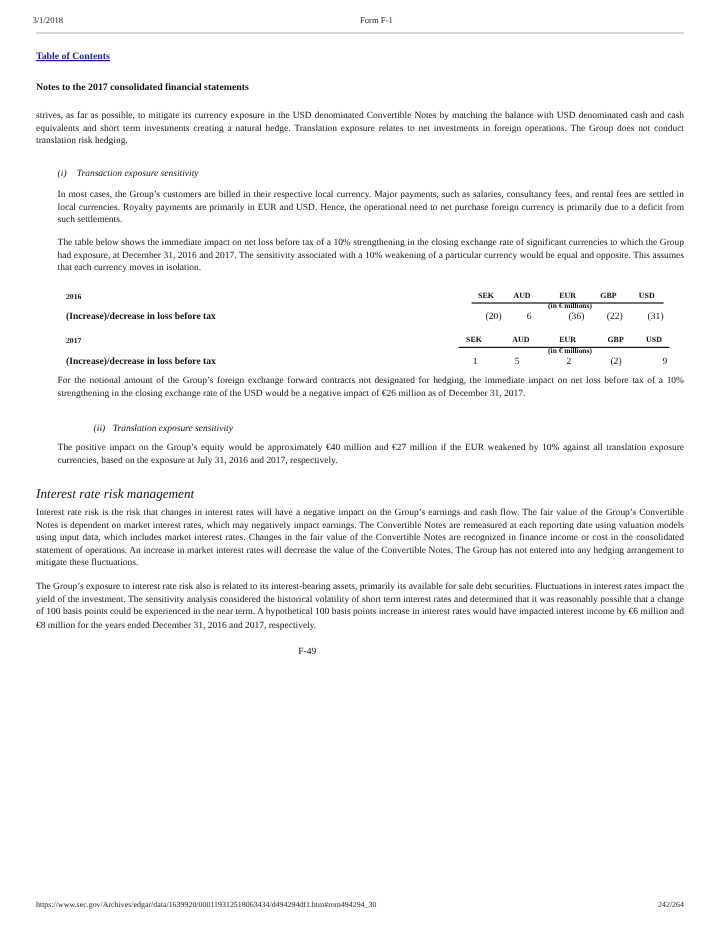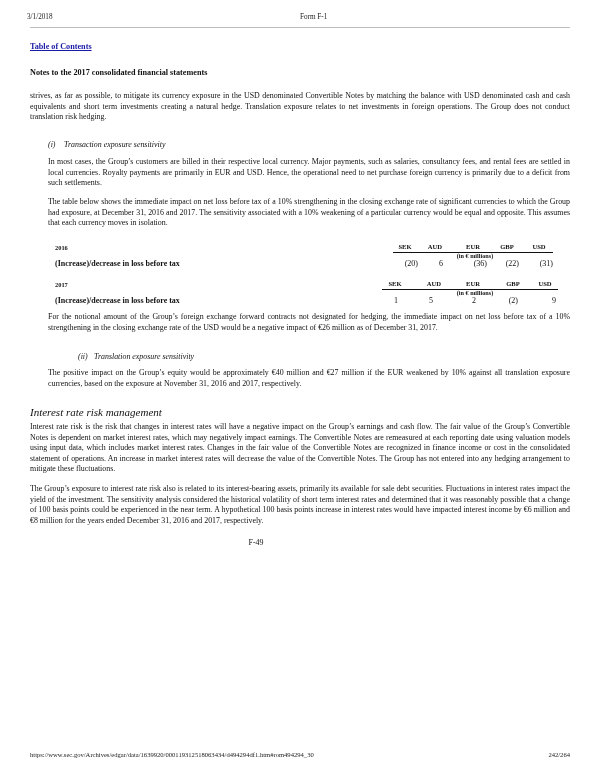--- a/index.html
+++ b/index.html
@@ -171,21 +171,21 @@
 <div class="cell" style="left:458px; width:18px; top:296px;">2</div>
 <div class="cell" style="left:494px; width:24px; top:296px;">(2)</div>
 <div class="cell" style="left:538px; width:18px; top:296px;">9</div>
 
 <div class="para ind" style="top:312px;font-family:Liberation Serif, serif;">For the notional amount of the Group’s foreign exchange forward contracts not designated for hedging, the immediate impact on net loss before tax of a 10% strengthening in the closing exchange rate of the USD would be a negative impact of €26 million as of December 31, 2017.</div>
 
 <div class="sub" style="left:48px; top:352px;margin-left:30px;">
   <span class="num">(ii)</span>
   <span>Translation exposure sensitivity</span>
 </div>
-<div class="para ind" style="top:368px;">The positive impact on the Group’s equity would be approximately €40 million and €27 million if the EUR weakened by 10% against all translation exposure currencies, based on the exposure at November 31, 2016 and 2017, respectively.</div>
+<div class="para ind" style="top:368px;">The positive impact on the Group’s equity would be approximately €40 million and €27 million if the EUR weakened by 10% against all translation exposure currencies, based on the exposure at July 31, 2016 and 2017, respectively.</div>
 
 <div class="sec-italic" style="top:406px;">Interest rate risk management</div>
 <div class="para full" style="top:422px;">Interest rate risk is the risk that changes in interest rates will have a negative impact on the Group’s earnings and cash flow. The fair value of the Group’s Convertible Notes is dependent on market interest rates, which may negatively impact earnings. The Convertible Notes are remeasured at each reporting date using valuation models using input data, which includes market interest rates. Changes in the fair value of the Convertible Notes are recognized in finance income or cost in the consolidated statement of operations. An increase in market interest rates will decrease the value of the Convertible Notes. The Group has not entered into any hedging arrangement to mitigate these fluctuations.</div>
 <div class="para full" style="top:484px;">The Group’s exposure to interest rate risk also is related to its interest-bearing assets, primarily its available for sale debt securities. Fluctuations in interest rates impact the yield of the investment. The sensitivity analysis considered the historical volatility of short term interest rates and determined that it was reasonably possible that a change of 100 basis points could be experienced in the near term. A hypothetical 100 basis points increase in interest rates would have impacted interest income by €6 million and €8 million for the years ended December 31, 2016 and 2017, respectively.</div>
 
 <div class="pagenum">F-49</div>
 
 <div class="footer-url">https://www.sec.gov/Archives/edgar/data/1639920/000119312518063434/d494294df1.htm#rom494294_30</div>
 <div class="footer-page">242/264</div>
 

